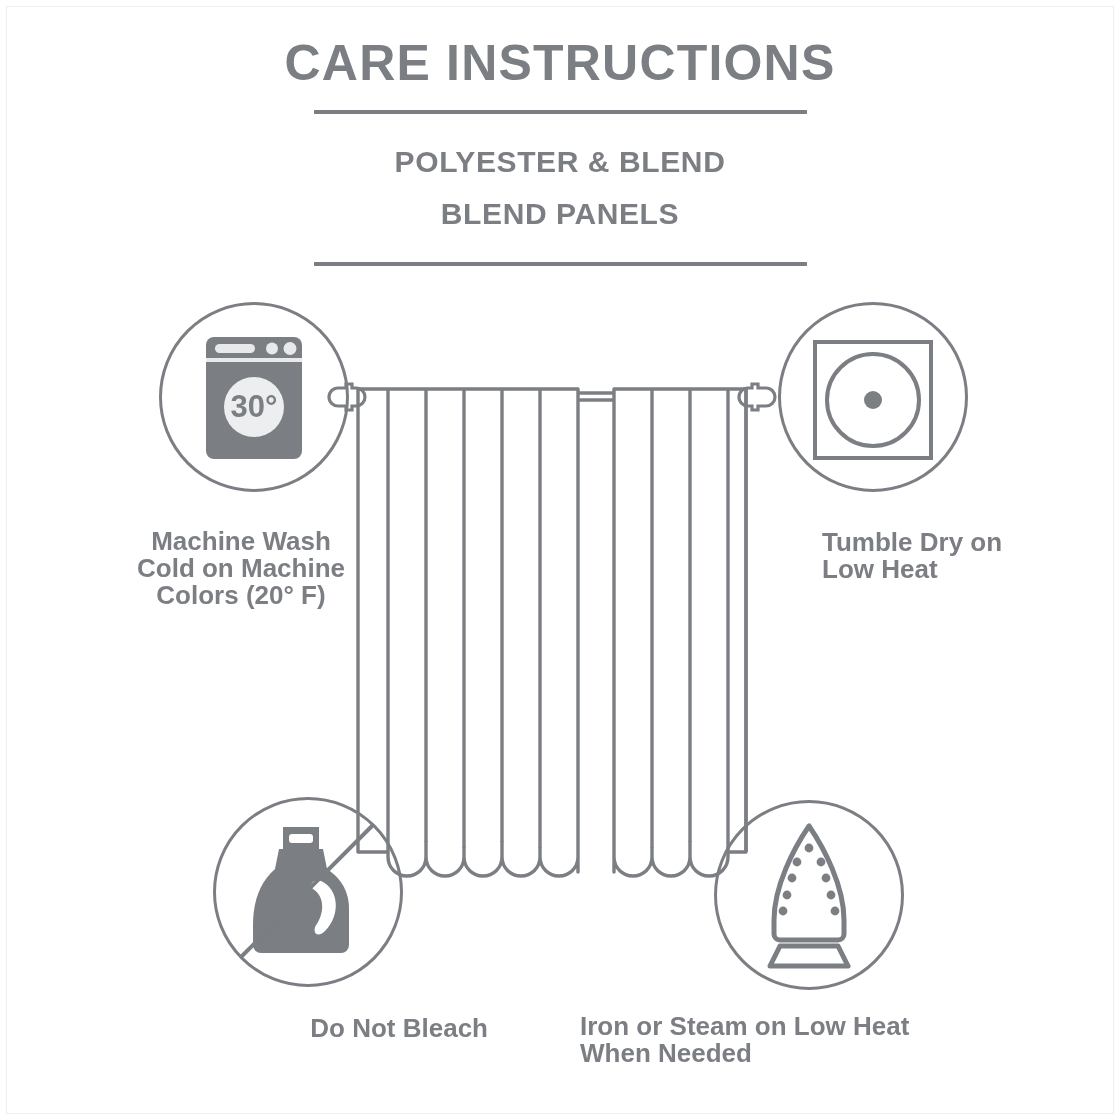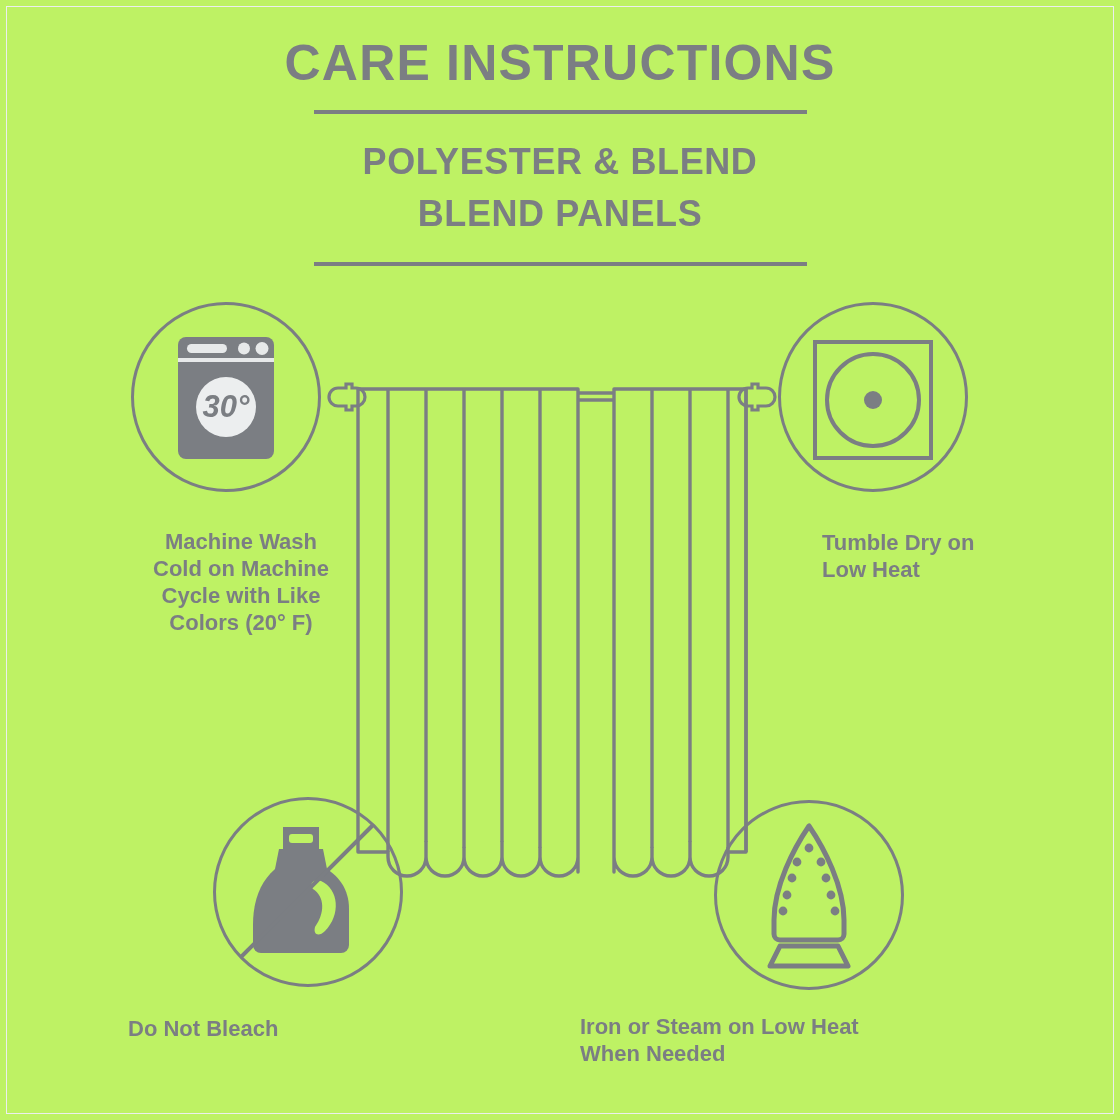--- a/index.html
+++ b/index.html
@@ -5,21 +5,21 @@
 <style>
   html, body {
     margin: 0;
     padding: 0;
     background: #e7e9ea;
   }
   #page {
     position: relative;
     width: 1120px;
     height: 1120px;
-    background: #bef264;
+    background: #ffffff;
     overflow: hidden;
     font-family: "Liberation Sans", sans-serif;
   }
   #page::after {
     content: "";
     position: absolute;
     left: 6px; top: 6px; right: 6px; bottom: 6px;
     border: 1px solid #eceeef;
     pointer-events: none;
   }
@@ -44,21 +44,21 @@
   .rule {
     width: 493px;
     height: 4px;
     background: #7b7e83;
     margin: 18px auto 0 auto;
   }
   .rule.bottom {
     margin-top: 22px;
   }
   .subtitle {
-    font-size: 36px;
+    font-size: 30px;
     font-weight: bold;
     letter-spacing: 0.6px;
     color: #7b7e83;
     line-height: 52px;
     margin: 22px 0 0 0;
   }
   .subtitle .ln { display: block; white-space: nowrap; }
 
   
   .badge {
@@ -70,51 +70,51 @@
     position: absolute;
     inset: 0;
     border: 3px solid #7b7e83;
     border-radius: 50%;
     box-sizing: border-box;
   }
   .badge .glyph {
     position: absolute;
     inset: 0;
   }
-  #badge-wash   { left: 131px; top: 302px; font-style: italic; }
+  #badge-wash   { left: 159px; top: 302px; }
   #badge-dry    { left: 778px; top: 302px; }
   #badge-bleach { left: 213px; top: 797px; }
   #badge-iron   { left: 714px; top: 800px; }
 
   
   .caption {
     position: absolute;
     color: #7b7e83;
-    font-size: 22px;
+    font-size: 26px;
     font-weight: bold;
     line-height: 27px;
   }
   .caption .ln { display: block; white-space: nowrap; }
   #cap-wash {
     left: 60px;
     top: 528px;
     width: 362px;
     text-align: center;
   }
   #cap-dry {
     left: 822px;
     top: 529px;
     width: 300px;
     text-align: left;
   }
   #cap-bleach {
     left: 128px;
     top: 1015px;
     width: 360px;
-    text-align: left;
+    text-align: right;
   }
   #cap-iron {
     left: 580px;
     top: 1013px;
     width: 400px;
     text-align: left;
   }
 
   
   #curtain {
@@ -275,21 +275,20 @@
           <circle cx="69" cy="111" r="4.4"></circle>
           <circle cx="121" cy="111" r="4.4"></circle>
         </g>
       </svg>
     </div>
   </div>
 
   <div class="caption" id="cap-wash">
     <span class="ln">Machine Wash</span>
     <span class="ln">Cold on Machine</span>
-    <span class="ln">Cycle with Like</span>
     <span class="ln">Colors (20° F)</span>
   </div>
 
   <div class="caption" id="cap-dry">
     <span class="ln">Tumble Dry on</span>
     <span class="ln">Low Heat</span>
   </div>
 
   <div class="caption" id="cap-bleach">
     <span class="ln">Do Not Bleach</span>

